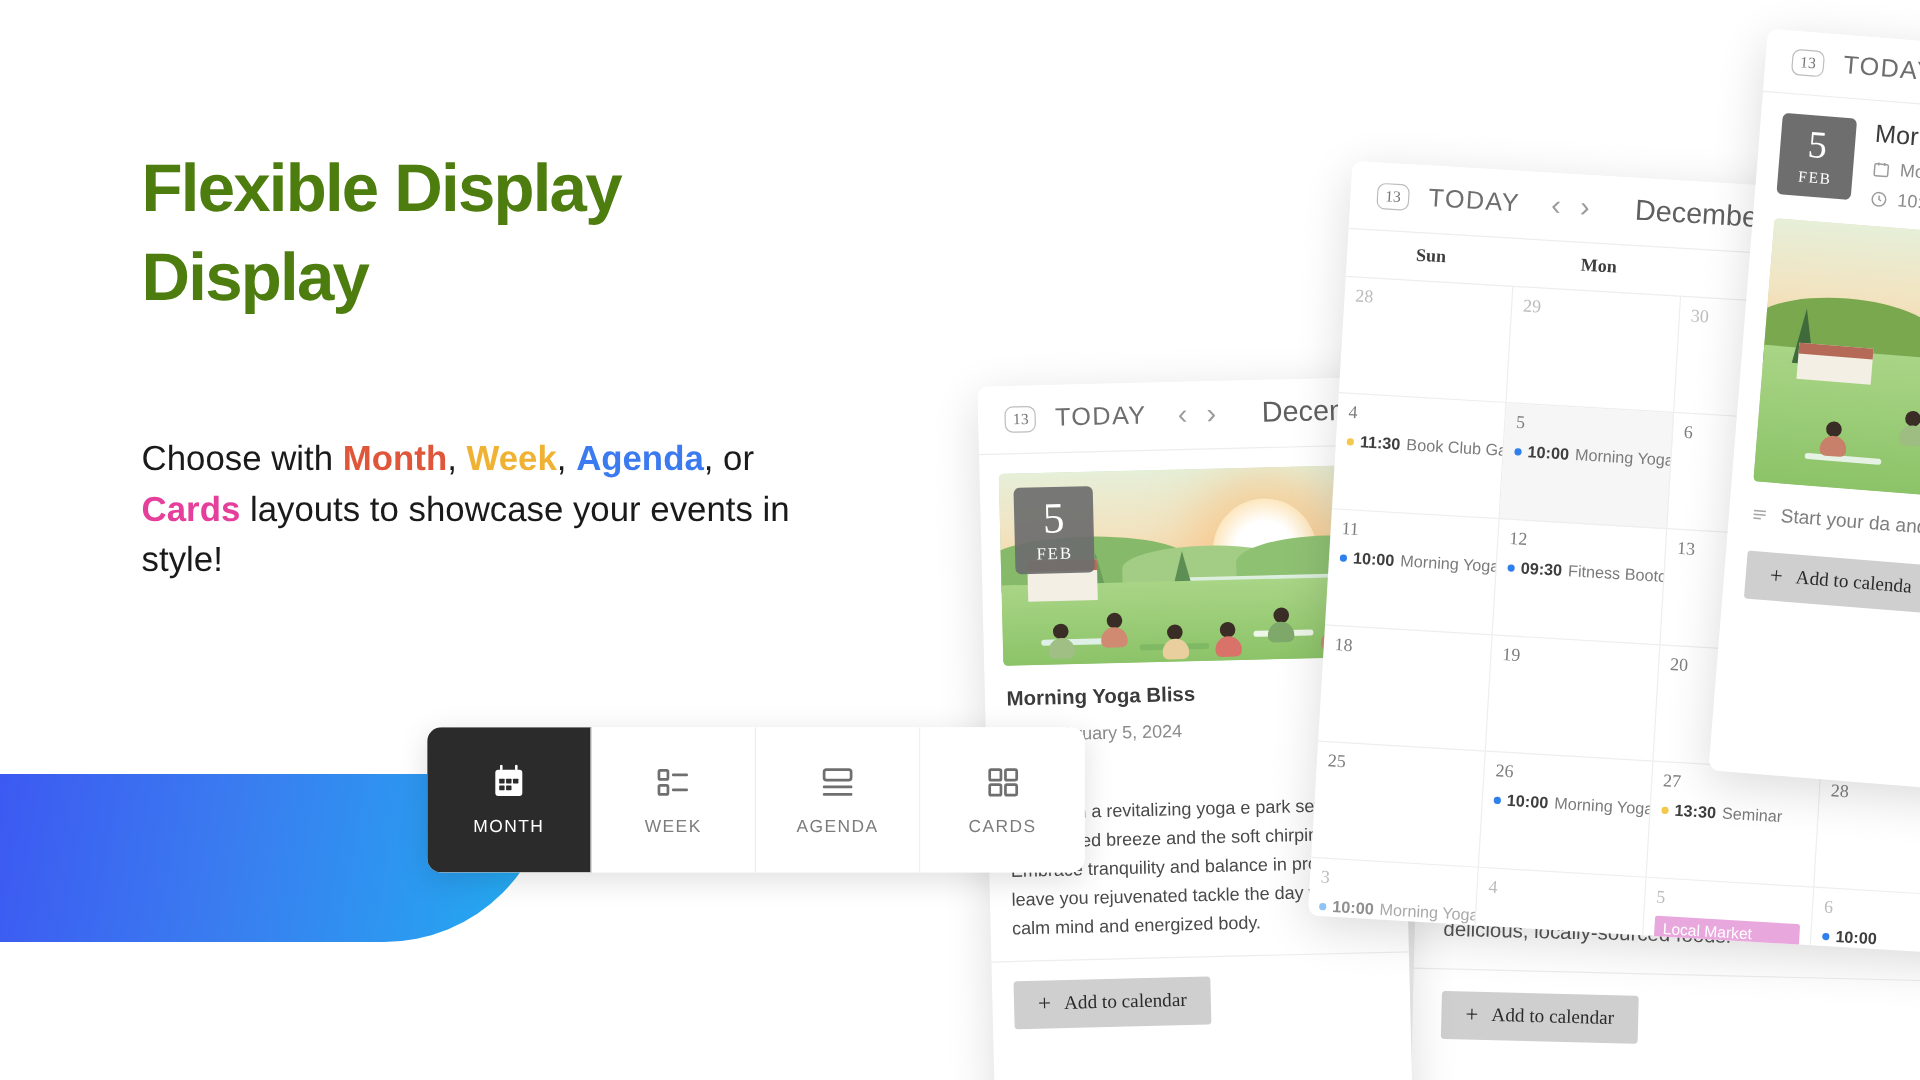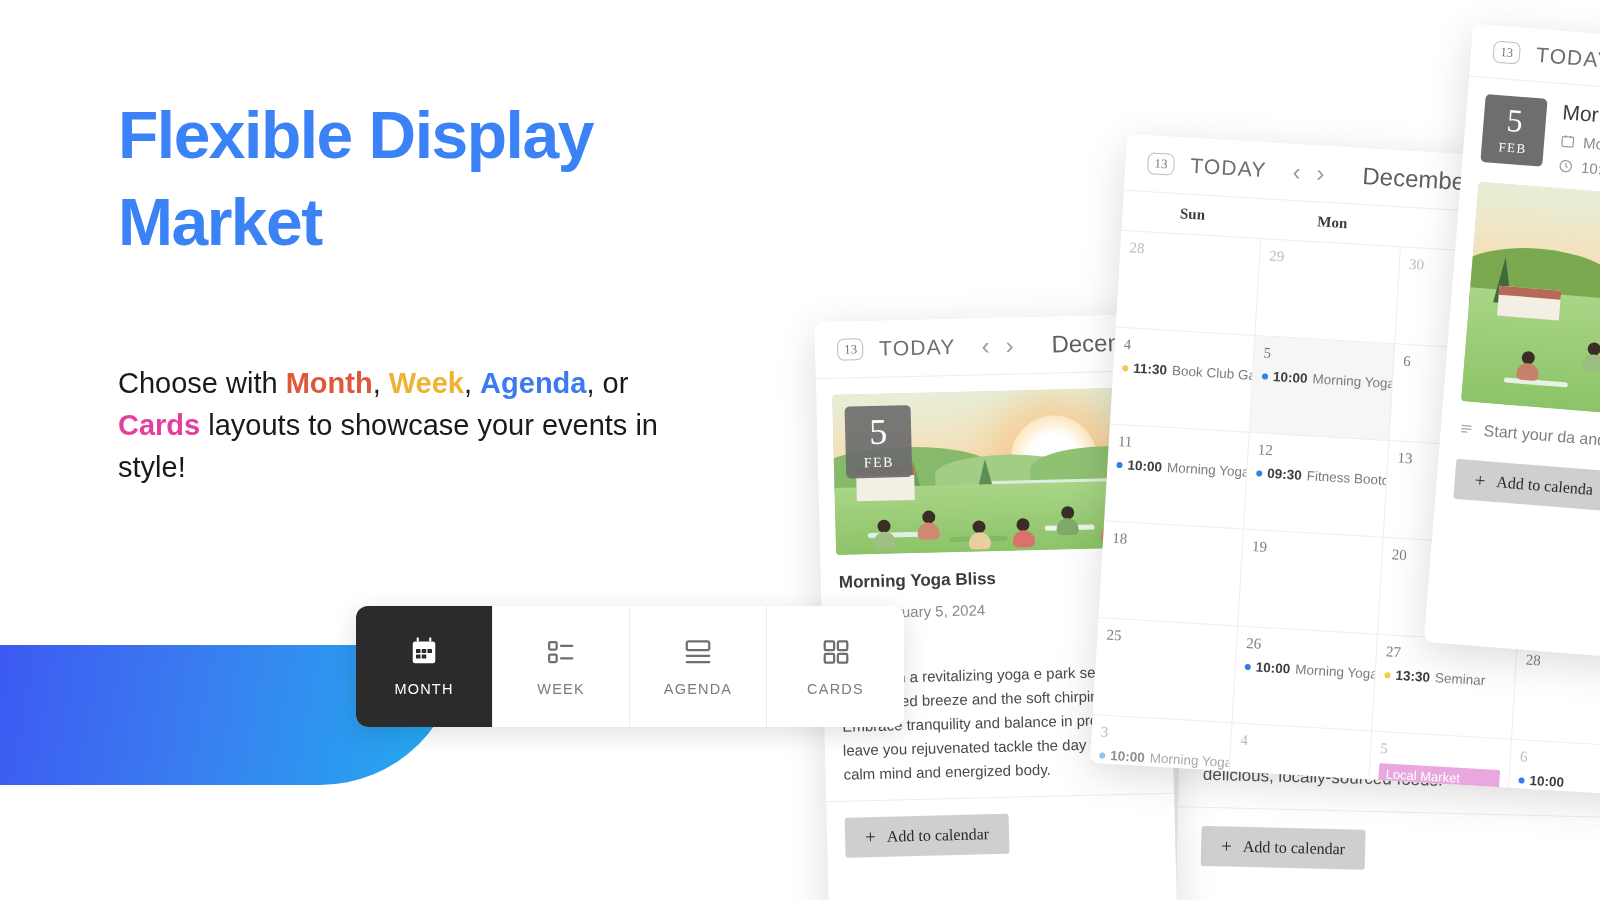--- a/index.html
+++ b/index.html
@@ -6,25 +6,25 @@
   html, body {
     width: 1600px; height: 900px;
     overflow: hidden;
     background: #ffffff;
     font-family: "Liberation Sans", sans-serif;
   }
   #stage { position: relative; width: 1600px; height: 900px; overflow: hidden; background: #fff; }
 
   
   .headline {
-    position: absolute; left: 118px; top: 92px;
+    position: absolute; left: 118px; top: 120px;
     width: 720px;
-    font-size: 66px; line-height: 1.32;
+    font-size: 56px; line-height: 1.32;
     font-weight: 700; letter-spacing: -1.5px;
-    color: #3b82f6;
+    color: #4d7c0f;
   }
   .subcopy {
     position: absolute; left: 118px; top: 362px;
     width: 600px;
     font-size: 29px; line-height: 1.45;
     color: #1a1a1a; font-weight: 500;
   }
   .w-month  { color: #e0563a; font-weight: 700; }
   .w-week   { color: #efb233; font-weight: 700; }
   .w-agenda { color: #3b7bef; font-weight: 700; }
@@ -246,21 +246,21 @@
 </style>
 </head>
 <body>
 
 <div id="stage">
 
   <div class="blob"></div>
 
   <h1 class="headline">
     <span>Flexible Display</span><br>
-    <span>Market</span>
+    <span>Display</span>
   </h1>
 
   <p class="subcopy"><span>Choose with </span><span class="w-month">Month</span><span>, </span><span class="w-week">Week</span><span>, </span><span class="w-agenda">Agenda</span><span>,</span> <span>or </span><span class="w-cards">Cards</span><span> layouts to showcase your events in style!</span></p>
 
   <div class="panel" id="cardsPanel">
     <div class="pnl-head">
       <span class="today-chip">13</span>
       <span class="today-word">TODAY</span>
       <span class="navarrows">
         <span class="navarrow">‹</span>

